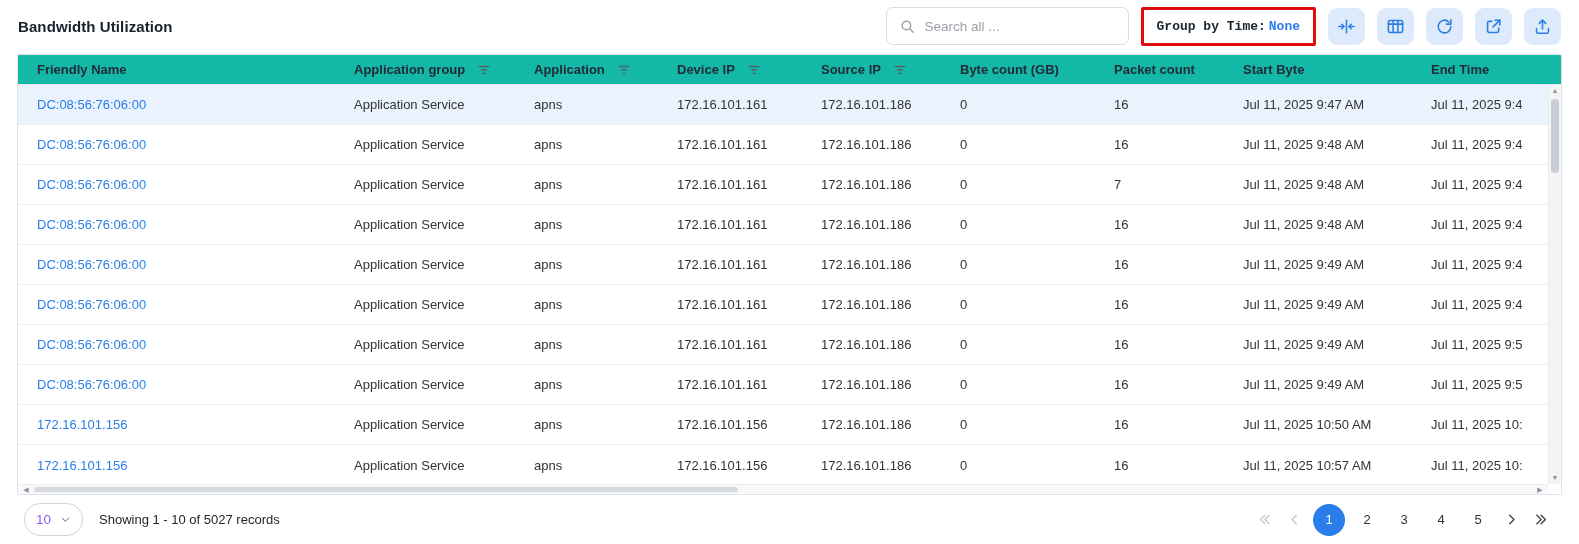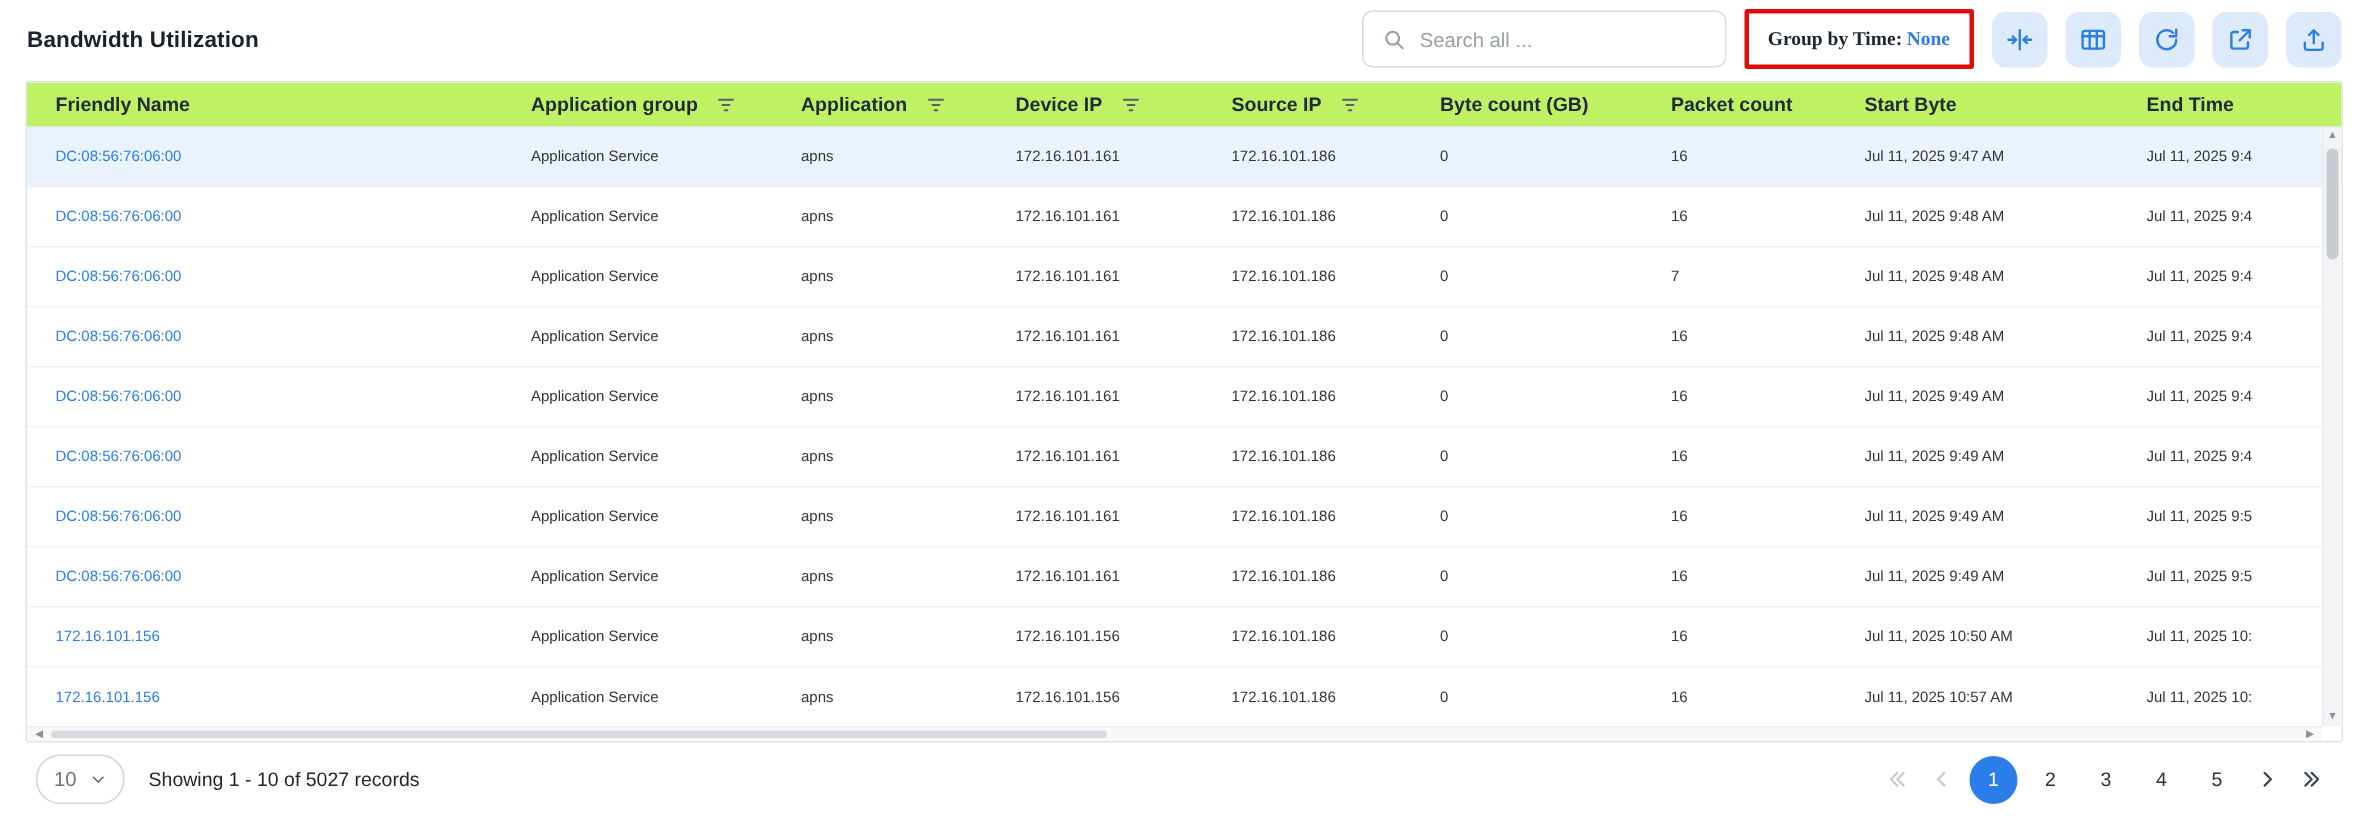--- a/index.html
+++ b/index.html
@@ -14,60 +14,60 @@
 
   .search-box { display:flex; align-items:center; gap:9px; width:243px; height:38px;
     border:1px solid #d9dce1; border-radius:7px; padding:3px 12px; background:#fff; }
   .search-box svg { flex:0 0 auto; }
   .search-box input { border:none; outline:none; font-size:13.5px; color:#333; width:100%;
     font-family:"Liberation Sans", sans-serif; background:transparent; }
   .search-box input::placeholder { color:#9aa0a6; }
 
   .groupby-annotation { border:3px solid #e00b0b; border-radius:2px; padding:2px; background:#fff; }
   .groupby-btn { background:#fff; border:none; font-size:13px; font-weight:700; color:#1c2633;
-    padding:7px 11px; cursor:pointer; white-space:nowrap; font-family:Liberation Serif, serif; }
+    padding:7px 11px; cursor:pointer; white-space:nowrap; font-family:Liberation Mono, monospace; }
   .groupby-btn .value { color:#2b7de9; margin-left:3px; }
 
   .icon-btn { width:37px; height:37px; border:none; border-radius:9px; background:#dceafc;
     display:flex; align-items:center; justify-content:center; cursor:pointer; }
   .icon-btn svg { width:19px; height:19px; stroke:#2e7fe0; fill:none; stroke-width:2; stroke-linecap:round; stroke-linejoin:round; }
 
   
   .table-outer { position:relative; margin:2px 17px 0 17px; border:1px solid #e1e3e6; border-radius:2px;
     background:#fff; height:441px; overflow:hidden; }
   .thead-row, .tr { display:grid;
     grid-template-columns:317px 180px 143px 144px 139px 154px 129px 188px minmax(0,1fr);
     padding-left:19px; padding-right:13px; align-items:center; }
-  .thead-row { height:30px; border-bottom:1px solid #e4e6e9; background:#bef264; }
+  .thead-row { height:30px; border-bottom:1px solid #e4e6e9; background:#14b8a6; }
   .th { display:flex; align-items:center; gap:12px; font-size:13px; font-weight:700; color:#222b37; white-space:nowrap; overflow:hidden; }
   .filter-icon { display:inline-flex; cursor:pointer; }
   .filter-icon svg { width:14px; height:14px; }
   .tbody { position:relative; }
-  .tr { height:40px; border-bottom:1px solid #f0f0f1; font-size:10px; color:#333; background:#fff; }
+  .tr { height:40px; border-bottom:1px solid #f0f0f1; font-size:13px; color:#333; background:#fff; }
   .tr:last-child { border-bottom:none; }
   .tr.highlighted { background:#e9f2fd; }
   .td { white-space:nowrap; overflow:hidden; padding-right:8px; }
   .td.link { color:#2b7de9; cursor:pointer; }
 
   
   .vscroll { position:absolute; top:30px; right:0; bottom:10px; width:13px; background:#f3f4f6; border-left:1px solid #e9eaec; }
   .vscroll .arrow { position:absolute; left:0; width:100%; height:12px; font-size:7px; color:#8b919a; text-align:center; line-height:12px; cursor:pointer; }
   .vscroll .arrow.up { top:0; }
   .vscroll .arrow.down { bottom:0; }
   .vscroll .thumb { position:absolute; left:2px; right:2px; top:14px; height:74px; background:#c7cbd2; border-radius:4px; cursor:grab; }
   .hscroll { position:absolute; left:0; right:13px; bottom:0; height:10px; background:#f7f8f9; border-top:1px solid #ededee; }
   .hscroll .arrow { position:absolute; top:0; width:12px; height:100%; font-size:7px; color:#8b919a; text-align:center; line-height:10px; cursor:pointer; }
   .hscroll .arrow.left { left:2px; }
   .hscroll .arrow.right { right:2px; }
   .hscroll .thumb { position:absolute; top:2px; bottom:2px; left:16px; width:46%; background:#d6d9dd; border-radius:4px; cursor:grab; }
 
   
   .footer { display:flex; align-items:center; height:49px; padding:0 26px 0 24px; gap:16px; }
   .page-size { display:flex; align-items:center; gap:9px; border:1px solid #d0d3d8; border-radius:16px;
-    padding:8px 11px; font-size:13.5px; color:#737373; cursor:pointer; background:#fff; }
+    padding:8px 11px; font-size:13.5px; color:#8b5cf6; cursor:pointer; background:#fff; }
   .page-size svg { width:11px; height:11px; stroke:#5a6069; fill:none; stroke-width:2; stroke-linecap:round; }
   .showing-text { font-size:13px; color:#20262e; }
   .pagination { margin-left:auto; display:flex; align-items:center; gap:7px; }
   .page-btn { min-width:30px; height:30px; border:none; background:transparent; font-size:13px; color:#333;
     border-radius:50%; cursor:pointer; font-family:"Liberation Sans", sans-serif; }
   .page-btn.active { background:#2b7de9; color:#fff; width:32px; height:32px; font-weight:400; }
   .nav-btn { background:none; border:none; cursor:pointer; padding:0 3px; display:flex; align-items:center; }
   .nav-btn svg { width:17px; height:17px; fill:none; stroke-width:2; stroke-linecap:round; stroke-linejoin:round; }
   .nav-btn.disabled svg { stroke:#c6cad0; }
   .nav-btn.enabled svg { stroke:#3e454e; }

